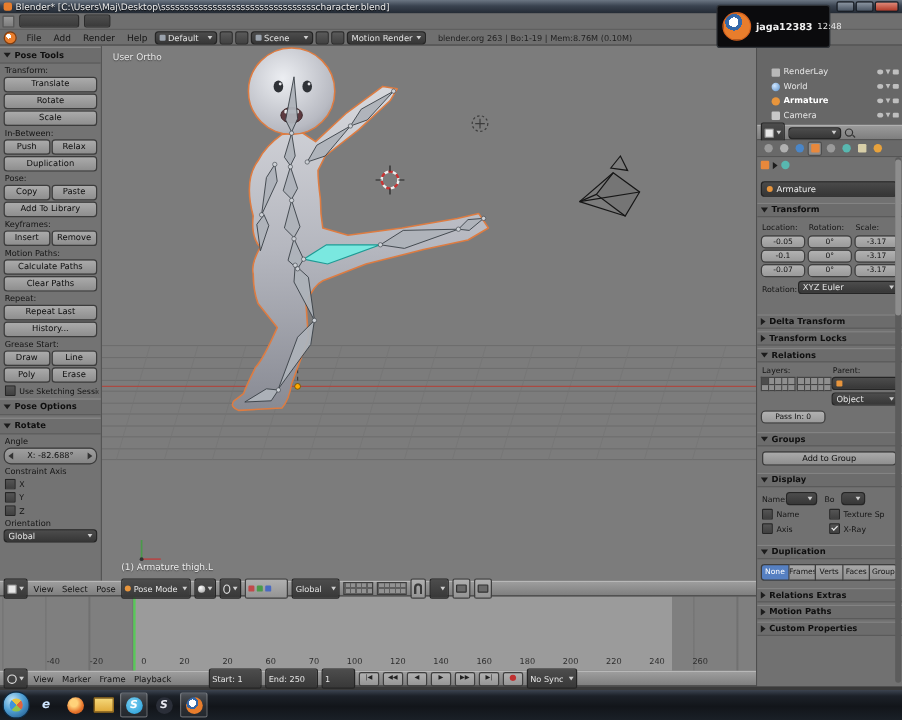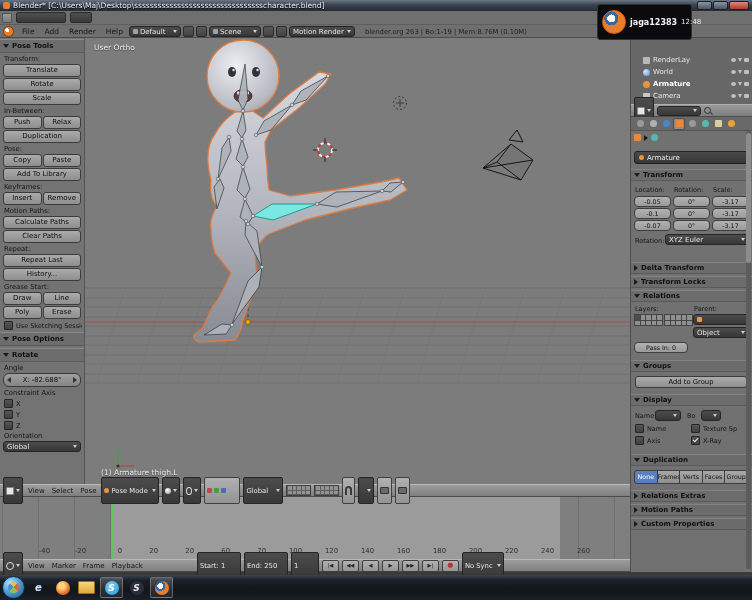--- a/index.html
+++ b/index.html
@@ -72,21 +72,21 @@
   
   #viewport{position:absolute;left:85px;top:38px;width:545px;height:446px;background:#7c7c7c;overflow:hidden}
   .vp-label{position:absolute;left:9px;top:5px;font-size:7.5px;color:#e9e9e9;text-shadow:0 1px 1px #444}
   .vp-info{position:absolute;left:16px;top:430px;font-size:7.5px;color:#ededed;text-shadow:0 1px 1px #444}
   
   .ed-header{position:absolute;background:linear-gradient(#9d9d9d,#7f7f7f);border-top:1px solid #b8b8b8;
     border-bottom:1px solid #4a4a4a;display:flex;align-items:center;gap:3px;padding:0 3px;box-sizing:border-box;z-index:5}
   #v3d-header{left:0;top:484px;width:630px;height:13px}
   #tl-header{left:0;top:559px;width:630px;height:13px}
   .hmenu{font-size:7px;color:#141414;padding:0 2px}
-  .hbtn{height:27px;border-radius:2px;background:linear-gradient(#b0b0b0,#949494);border:1px solid #404040;
+  .hbtn{height:17px;border-radius:2px;background:linear-gradient(#b0b0b0,#949494);border:1px solid #404040;
     display:flex;align-items:center;gap:2px;padding:0 2px;box-sizing:border-box;font-size:6.8px;color:#161616;flex:none}
   .hbtn.dark{background:linear-gradient(#4c4c4c,#383838);color:#e6e6e6;border-color:#242424}
   .cube-ic{width:6px;height:6px;background:#e6e6e6;border:1px solid #888;border-radius:1px}
   .clock-ic{width:6px;height:6px;border:1px solid #ddd;border-radius:50%}
   .person-ic{width:5px;height:5px;background:#e8953c;border-radius:50%}
   .sphere-ic{width:6px;height:6px;border-radius:50%;background:radial-gradient(circle at 35% 30%,#fff,#9a9a9a)}
   .pivot-ic{width:6px;height:6px;border:1px solid #ddd;border-radius:50%;position:relative}
   .mman{width:5px;height:5px;border-radius:1px}
   .hlayers{width:23px;height:9px;background-color:#929292;border:1px solid #3e3e3e;
     background-image:repeating-linear-gradient(90deg,#5f5f5f 0 1px,transparent 1px 4.6px),
@@ -508,21 +508,21 @@
 
   <div id="tl-header" class="ed-header">
     <span class="hbtn dark">
       <i class="clock-ic"></i>
       <i class="tri"></i>
       </span>
     <span class="hmenu">View</span>
     <span class="hmenu">Marker</span>
     <span class="hmenu">Frame</span>
     <span class="hmenu">Playback</span>
-    <span class="hbtn dark" style="width:44px;margin-left:49px">
+    <span class="hbtn dark" style="width:44px;margin-left:26px">
       <span>Start: 1</span>
       </span>
     <span class="hbtn dark" style="width:44px">
       <span>End: 250</span>
       </span>
     <span class="hbtn dark" style="width:28px">
       <span>1</span>
       </span>
     <span class="pb">|◀</span>
     <span class="pb">◀◀</span>

